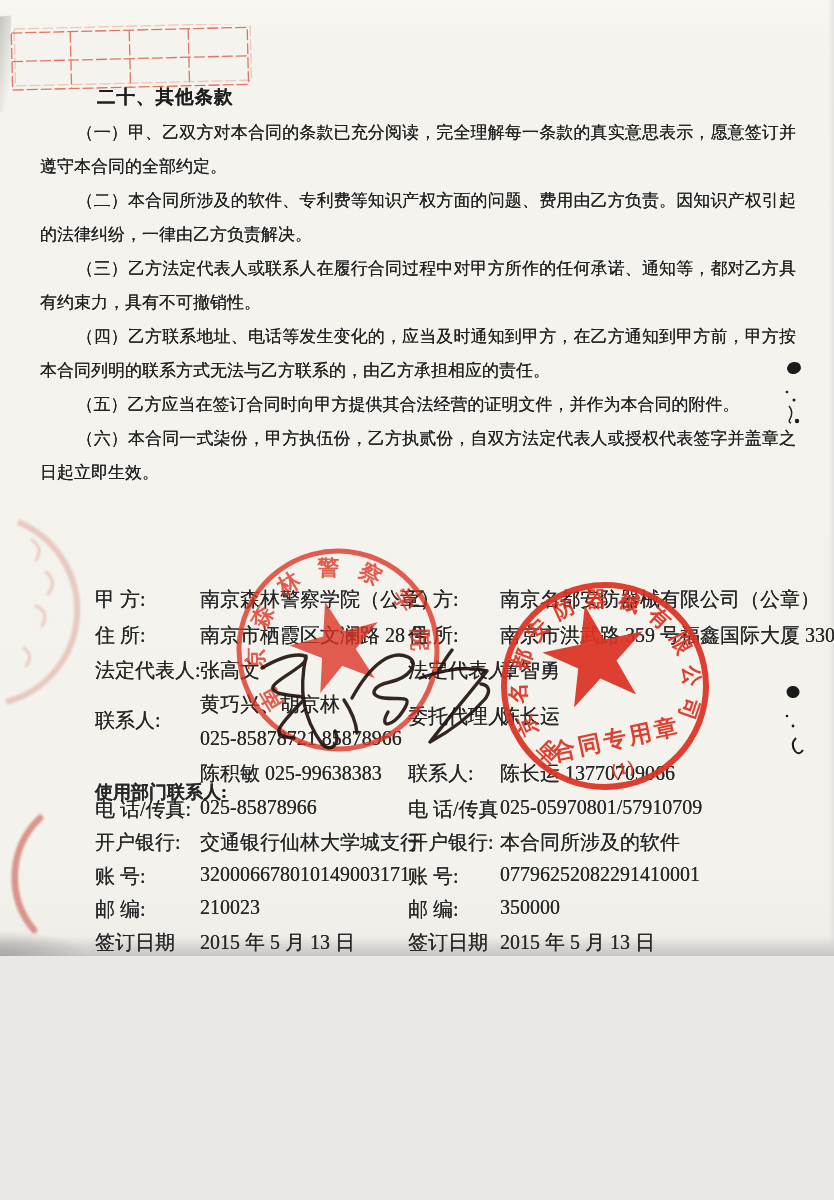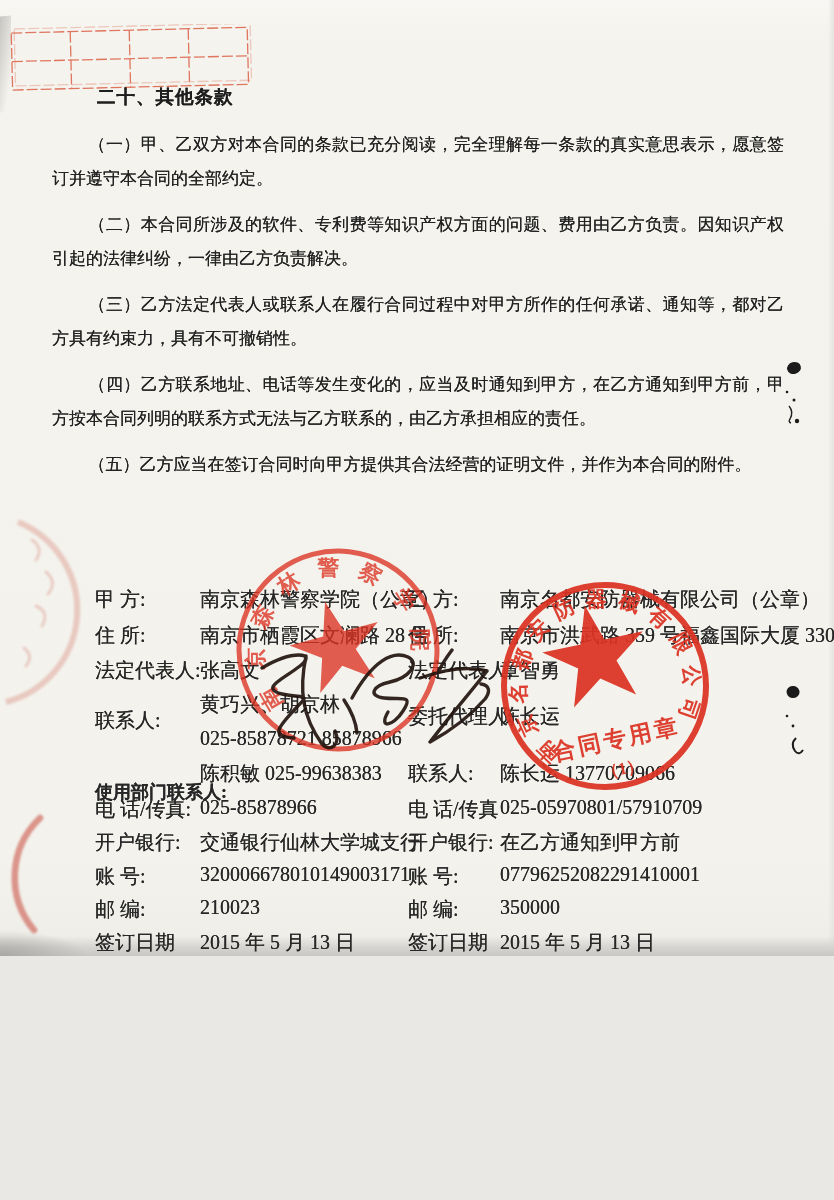--- a/index.html
+++ b/index.html
@@ -19,21 +19,21 @@
   .edge-right{position:absolute;right:0;top:0;width:6px;height:100%;
     background:linear-gradient(270deg,#e4e3df 0%,rgba(228,227,223,0) 100%);}
 
   
   .heading{position:absolute;left:40px;top:84px;width:756px;margin:0;
     font-size:18.5px;font-weight:700;letter-spacing:1px;color:#1e1e1e;
     text-indent:57px;text-shadow:0 0 .5px #1e1e1e;}
   .clauses{position:absolute;left:40px;top:116px;width:756px;
     font-size:17px;line-height:34px;text-align:justify;color:#222;
     text-shadow:0 0 .4px #2a2a2a;}
-  .clauses p{margin:12px;text-indent:2.15em;}
+  .clauses p{margin:0;text-indent:2.15em;}
 
   
   .sg{position:absolute;font-size:20px;white-space:nowrap;color:#272727;text-shadow:0 0 .4px #2e2e2e;}
   .lab-l{left:95px;} .val-l{left:200px;} .lab-r{left:400px;margin-left:8px;} .val-r{left:500px;}
   .r1{top:586px}.r2{top:622px}.r3{top:657px}
   .l-extra{top:691px}.l-contact{top:707px}.l-phone2{top:727px}.r-agent{top:703px}
   .r7{top:760px}.r8{top:796px}.r9{top:829px}.r10{top:863px}.r11{top:896px}.r12{top:929px}
   .small-label{font-size:18px;top:780px;font-weight:700;}
 
   .page-number{position:absolute;left:722px;top:1106px;font-size:15px;color:#3a3a3a;}
@@ -77,20 +77,21 @@
     </g>
   </svg>
 
   <h1 class="heading">二十、其他条款</h1>
   <div class="clauses">
     <p>（一）甲、乙双方对本合同的条款已充分阅读，完全理解每一条款的真实意思表示，愿意签订并遵守本合同的全部约定。</p>
     <p>（二）本合同所涉及的软件、专利费等知识产权方面的问题、费用由乙方负责。因知识产权引起的法律纠纷，一律由乙方负责解决。</p>
     <p>（三）乙方法定代表人或联系人在履行合同过程中对甲方所作的任何承诺、通知等，都对乙方具有约束力，具有不可撤销性。</p>
     <p>（四）乙方联系地址、电话等发生变化的，应当及时通知到甲方，在乙方通知到甲方前，甲方按本合同列明的联系方式无法与乙方联系的，由乙方承担相应的责任。</p>
     <p>（五）乙方应当在签订合同时向甲方提供其合法经营的证明文件，并作为本合同的附件。</p>
+    <p>（六）本合同一式柒份，甲方执伍份，乙方执贰份，自双方法定代表人或授权代表签字并盖章之日起立即生效。</p>
   </div>
 
   <span class="sg lab-l r1">甲 方:</span>
   <span class="sg val-l r1">南京森林警察学院（公章）</span>
   <span class="sg lab-l r2">住 所:</span>
   <span class="sg val-l r2">南京市栖霞区文澜路 28 号</span>
   <span class="sg lab-l r3">法定代表人:</span>
   <span class="sg val-l r3">张高文</span>
   <span class="sg val-l l-extra">黄巧兴、胡京林</span>
   <span class="sg lab-l l-contact">联系人:</span>
@@ -114,21 +115,21 @@
   <span class="sg val-r r2">南京市洪武路 359 号福鑫国际大厦 3303 西</span>
   <span class="sg lab-r r3">法定代表人:</span>
   <span class="sg val-r r3">章智勇</span>
   <span class="sg lab-r r-agent">委托代理人:</span>
   <span class="sg val-r r-agent">陈长运</span>
   <span class="sg lab-r r7">联系人:</span>
   <span class="sg val-r r7">陈长运 13770709066</span>
   <span class="sg lab-r r8">电 话/传真</span>
   <span class="sg val-r r8">025-05970801/57910709</span>
   <span class="sg lab-r r9">开户银行:</span>
-  <span class="sg val-r r9">在乙方通知到甲方前</span>
+  <span class="sg val-r r9">本合同所涉及的软件</span>
   <span class="sg lab-r r10">账 号:</span>
   <span class="sg val-r r10">07796252082291410001</span>
   <span class="sg lab-r r11">邮 编:</span>
   <span class="sg val-r r11">350000</span>
   <span class="sg lab-r r12">签订日期</span>
   <span class="sg val-r r12">2015 年 5 月 13 日</span>
 
   <svg class="stamp-layer" width="834" height="1200" viewBox="0 0 834 1200">
 
     <defs>

